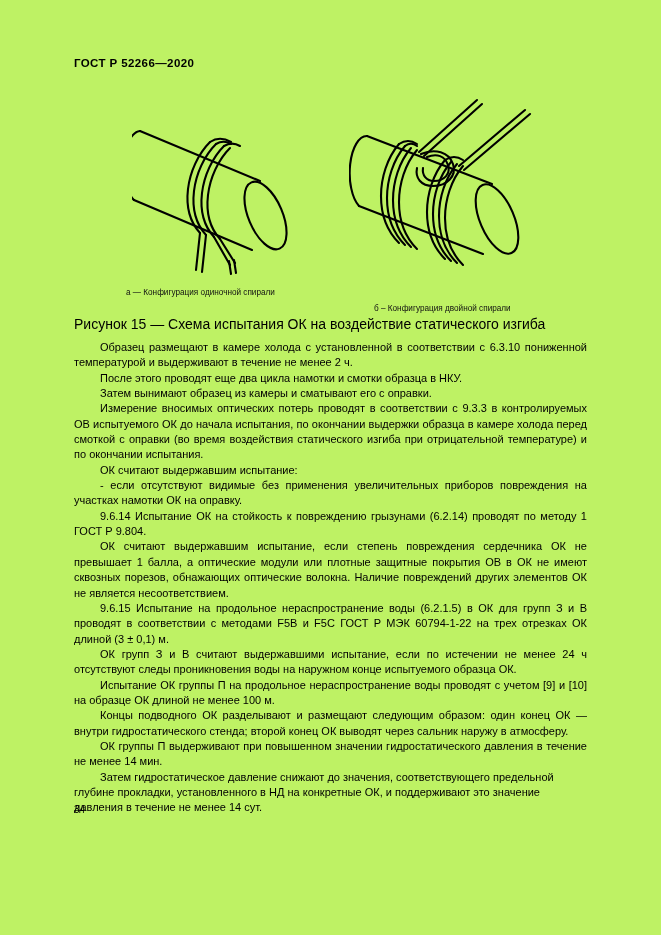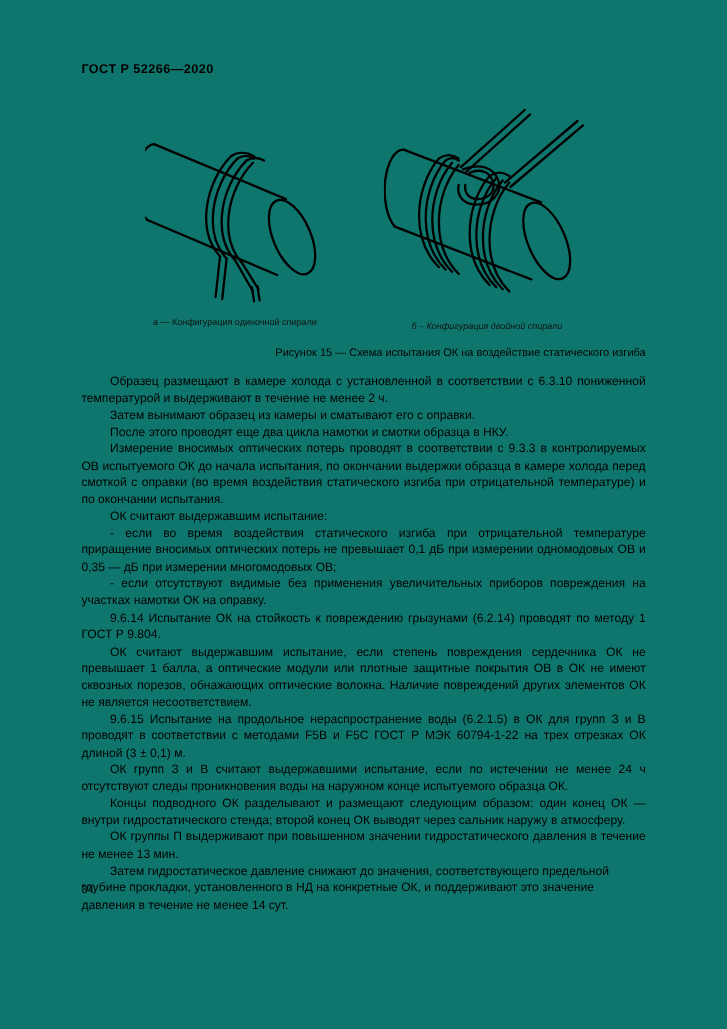--- a/index.html
+++ b/index.html
@@ -11,21 +11,21 @@
     width: 661px;
     height: 935px;
     position: relative;
     font-family: "Liberation Sans", sans-serif;
     color: #000000;
     overflow: hidden;
   }
   .page {
     position: absolute;
     inset: 0;
-    background: #0f766e;
+    background: #bef264;
   }
 
   
   .header {
     position: absolute;
     top: 57px;
     left: 74px;
     font-size: 11.5px;
     font-weight: bold;
     letter-spacing: 0.4px;
@@ -51,40 +51,39 @@
     position: absolute;
     top: 288px;
     left: 74px;
     width: 513px;
     height: 13px;
     font-size: 8.2px;
     color: #111;
   }
   .legend-a {
     position: absolute;
-    left: 65px;
+    left: 52px;
     top: 0;
     white-space: nowrap;
     text-align: right;
   }
   .legend-b {
     position: absolute;
     left: 300px;
-    top: 4px;
-    white-space: nowrap;
-    font-style: italic;
+    top: 16px;
+    white-space: nowrap;
   }
 
   .fig-caption {
     position: absolute;
     top: 316px;
     left: 74px;
     width: 513px;
-    text-align: right;
-    font-size: 10px;
+    text-align: left;
+    font-size: 14px;
     white-space: nowrap;
   }
 
   
   .body-text {
     position: absolute;
     top: 340px;
     left: 74px;
     width: 513px;
   }
@@ -185,30 +184,30 @@
 
   <div class="fig-legend">
     <span class="legend-a">а — Конфигурация одиночной спирали</span>
     <span class="legend-b">б  –  Конфигурация двойной спирали</span>
   </div>
 
   <div class="fig-caption">Рисунок 15 — Схема испытания ОК на воздействие статического изгиба</div>
 
   <div class="body-text">
     <p class="para">Образец размещают в камере холода с установленной в соответствии с 6.3.10 пониженной температурой и выдерживают в течение не менее 2 ч.</p>
+    <p class="para">После этого проводят еще два цикла намотки и смотки образца в НКУ.</p>
     <p class="para">Затем вынимают образец из камеры и сматывают его с оправки.</p>
-    <p class="para">После этого проводят еще два цикла намотки и смотки образца в НКУ.</p>
     <p class="para">Измерение вносимых оптических потерь проводят в соответствии с 9.3.3 в контролируемых ОВ испытуемого ОК до начала испытания, по окончании выдержки образца в камере холода перед смоткой с оправки (во время воздействия статического изгиба при отрицательной температуре) и по окончании испытания.</p>
     <p class="para">ОК считают выдержавшим испытание:</p>
-    <p class="para dash">- если во время воздействия статического изгиба при отрицательной температуре приращение вносимых оптических потерь не превышает 0,1 дБ при измерении одномодовых ОВ и 0,35 — дБ при измерении многомодовых ОВ;</p>
     <p class="para dash">- если отсутствуют видимые без применения увеличительных приборов повреждения на участках намотки ОК на оправку.</p>
     <p class="para">9.6.14 Испытание ОК на стойкость к повреждению грызунами (6.2.14) проводят по методу 1 ГОСТ Р 9.804.</p>
     <p class="para">ОК считают выдержавшим испытание, если степень повреждения сердечника ОК не превышает 1 балла, а оптические модули или плотные защитные покрытия ОВ в ОК не имеют сквозных порезов, обнажающих оптические волокна. Наличие повреждений других элементов ОК не является несоответствием.</p>
     <p class="para">9.6.15 Испытание на продольное нераспространение воды (6.2.1.5) в ОК для групп З и В проводят в соответствии с методами F5B и F5C ГОСТ Р МЭК 60794-1-22 на трех отрезках ОК длиной (3 ± 0,1) м.</p>
     <p class="para">ОК групп З и В считают выдержавшими испытание, если по истечении не менее 24 ч отсутствуют следы проникновения воды на наружном конце испытуемого образца ОК.</p>
+    <p class="para">Испытание ОК группы П на продольное нераспространение воды проводят с учетом [9] и [10] на образце ОК длиной не менее 100 м.</p>
     <p class="para">Концы подводного ОК разделывают и размещают следующим образом: один конец ОК — внутри гидростатического стенда; второй конец ОК выводят через сальник наружу в атмосферу.</p>
-    <p class="para">ОК группы П выдерживают при повышенном значении гидростатического давления в течение не менее 13 мин.</p>
+    <p class="para">ОК группы П выдерживают при повышенном значении гидростатического давления в течение не менее 14 мин.</p>
     <p class="para last-left">Затем гидростатическое давление снижают до значения, соответствующего предельной глубине прокладки, установленного в НД на конкретные ОК, и поддерживают это значение давления в течение не менее 14 сут.</p>
   </div>
 
   <div class="page-number">34</div>
 
 </div>
 
 </body></html>

